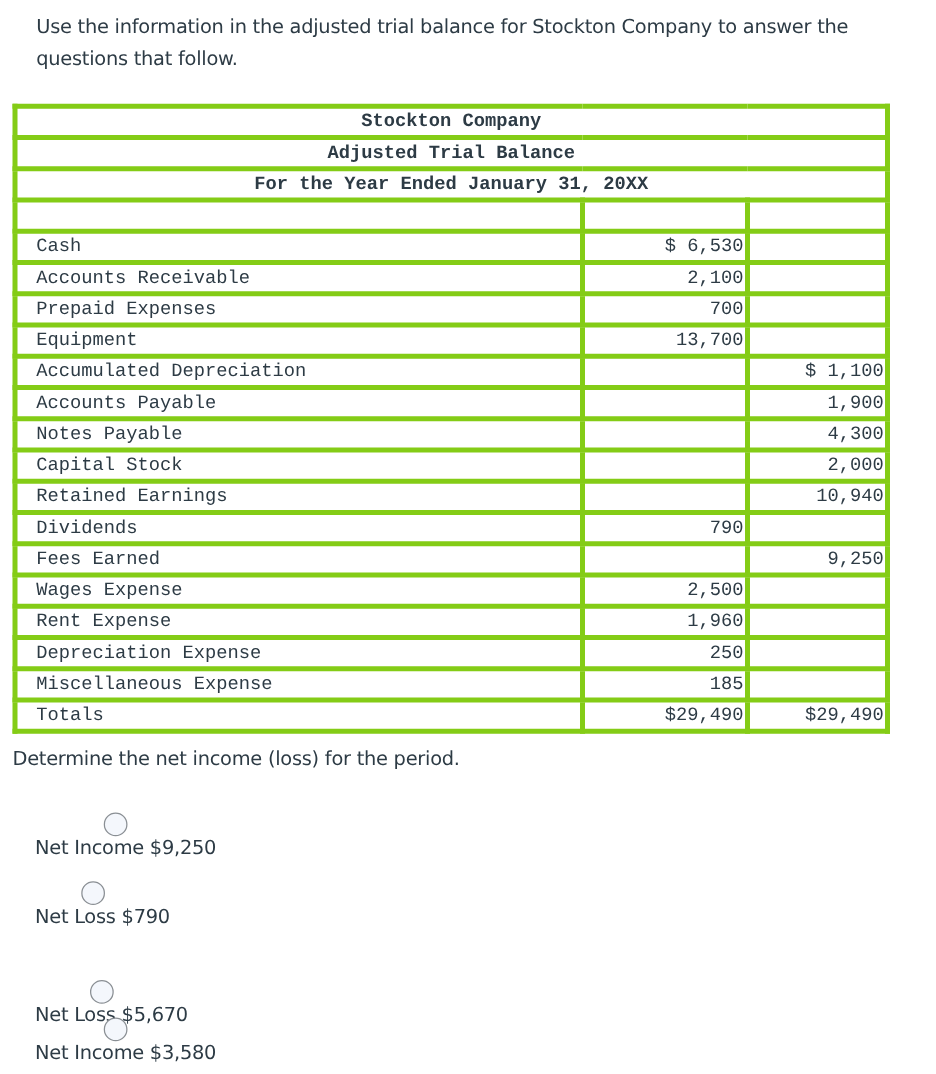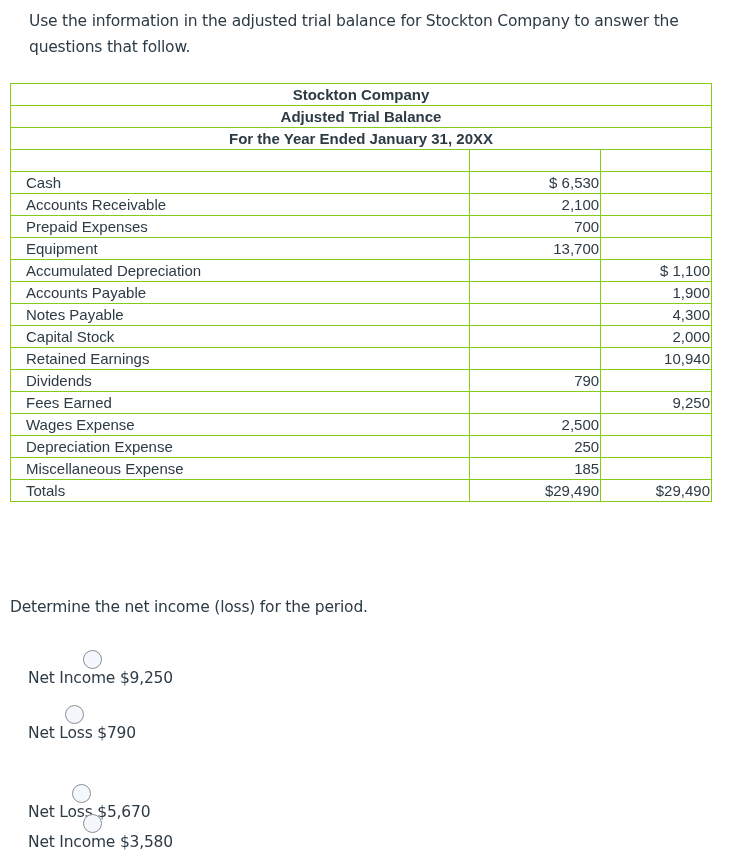--- a/index.html
+++ b/index.html
@@ -14,22 +14,23 @@
     letter-spacing: -0.2px;
     margin-left: 19px;
   }
   table.tb {
     position: absolute; left: 10px; top: 83px;
     width: 702px; border-collapse: collapse;
     font-family: "Liberation Sans", sans-serif;
     font-size: 15px; color: #2d3b45;
   }
   table.tb td {
-    border: 1px solid #84cc16; padding: 0 1px; height: 21px; line-height: 21px;
+    border: 4px solid #84cc16; padding: 0 1px; height: 21px; line-height: 21px;
     white-space: nowrap;
+    font-family: Liberation Mono, monospace;
   }
   table.tb td.hdr { text-align: center; font-weight: bold; }
   table.tb td.acct { width: 453px; text-align: left; padding-left: 15px; }
   table.tb td.num { width: 131px; text-align: right; }
   table.tb td.num2 { width: 110px; text-align: right; }
   .question {
     position: absolute; left: 10px; top: 598px;
     font-size: 15.5px; color: #2d3b45; letter-spacing: -0.2px;
   }
   .option {
@@ -122,20 +123,25 @@
         <td class="acct">Fees Earned</td>
         <td class="num"></td>
         <td class="num2">9,250</td>
       </tr>
       <tr>
         <td class="acct">Wages Expense</td>
         <td class="num">2,500</td>
         <td class="num2"></td>
       </tr>
       <tr>
+        <td class="acct">Rent Expense</td>
+        <td class="num">1,960</td>
+        <td class="num2"></td>
+      </tr>
+      <tr>
         <td class="acct">Depreciation Expense</td>
         <td class="num">250</td>
         <td class="num2"></td>
       </tr>
       <tr>
         <td class="acct">Miscellaneous Expense</td>
         <td class="num">185</td>
         <td class="num2"></td>
       </tr>
       <tr>

